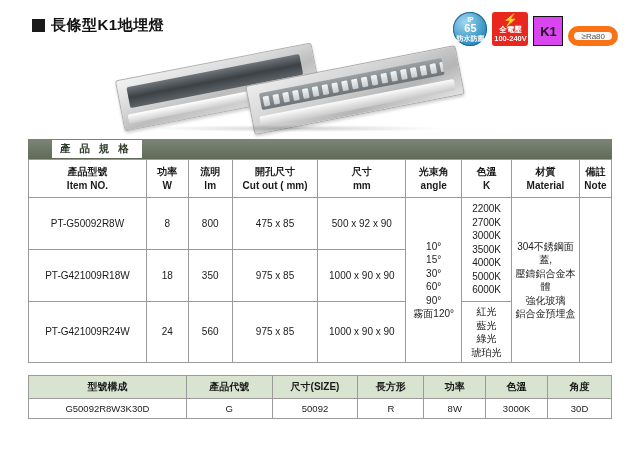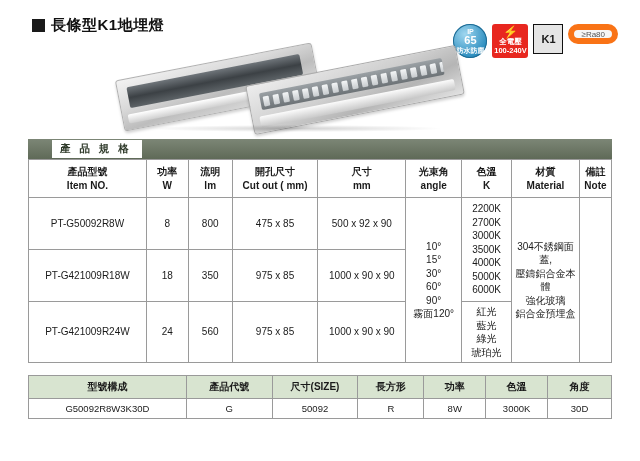--- a/index.html
+++ b/index.html
@@ -30,24 +30,24 @@
   .title-text {
     font-size: 15px;
     font-weight: bold;
     letter-spacing: 0.5px;
     color: #111;
   }
 
   
   .badges {
     position: absolute;
-    top: 24px;
+    top: 12px;
     right: 22px;
     display: flex;
-    align-items: flex-start;
+    align-items: flex-end;
     gap: 5px;
   }
   .badge-ip {
     width: 34px; height: 34px;
     border-radius: 50%;
     background: radial-gradient(circle at 35% 30%, #9fd6ef, #2e8fc0 70%, #1d6a93);
     color: #fff;
     font-size: 7px;
     font-weight: bold;
     display: flex; flex-direction: column;
@@ -70,22 +70,22 @@
   }
   .badge-volt .bolt {
     color: #ffe400;
     font-size: 12px;
     line-height: 1;
   }
   .badge-k1 {
     width: 30px; height: 30px;
     border: 1.5px solid #111;
     display: flex; align-items: center; justify-content: center;
-    font-size: 11px; font-weight: bold;
-    background: #e5e5e5;
+    font-size: 13px; font-weight: bold;
+    background: #d946ef;
   }
   .badge-ra {
     height: 20px;
     border: 6px solid #f97316;
     border-radius: 10px;
     padding: 0 7px;
     font-size: 8px;
     color: #555;
     display: flex; align-items: center;
     background: #f6f6f6;

